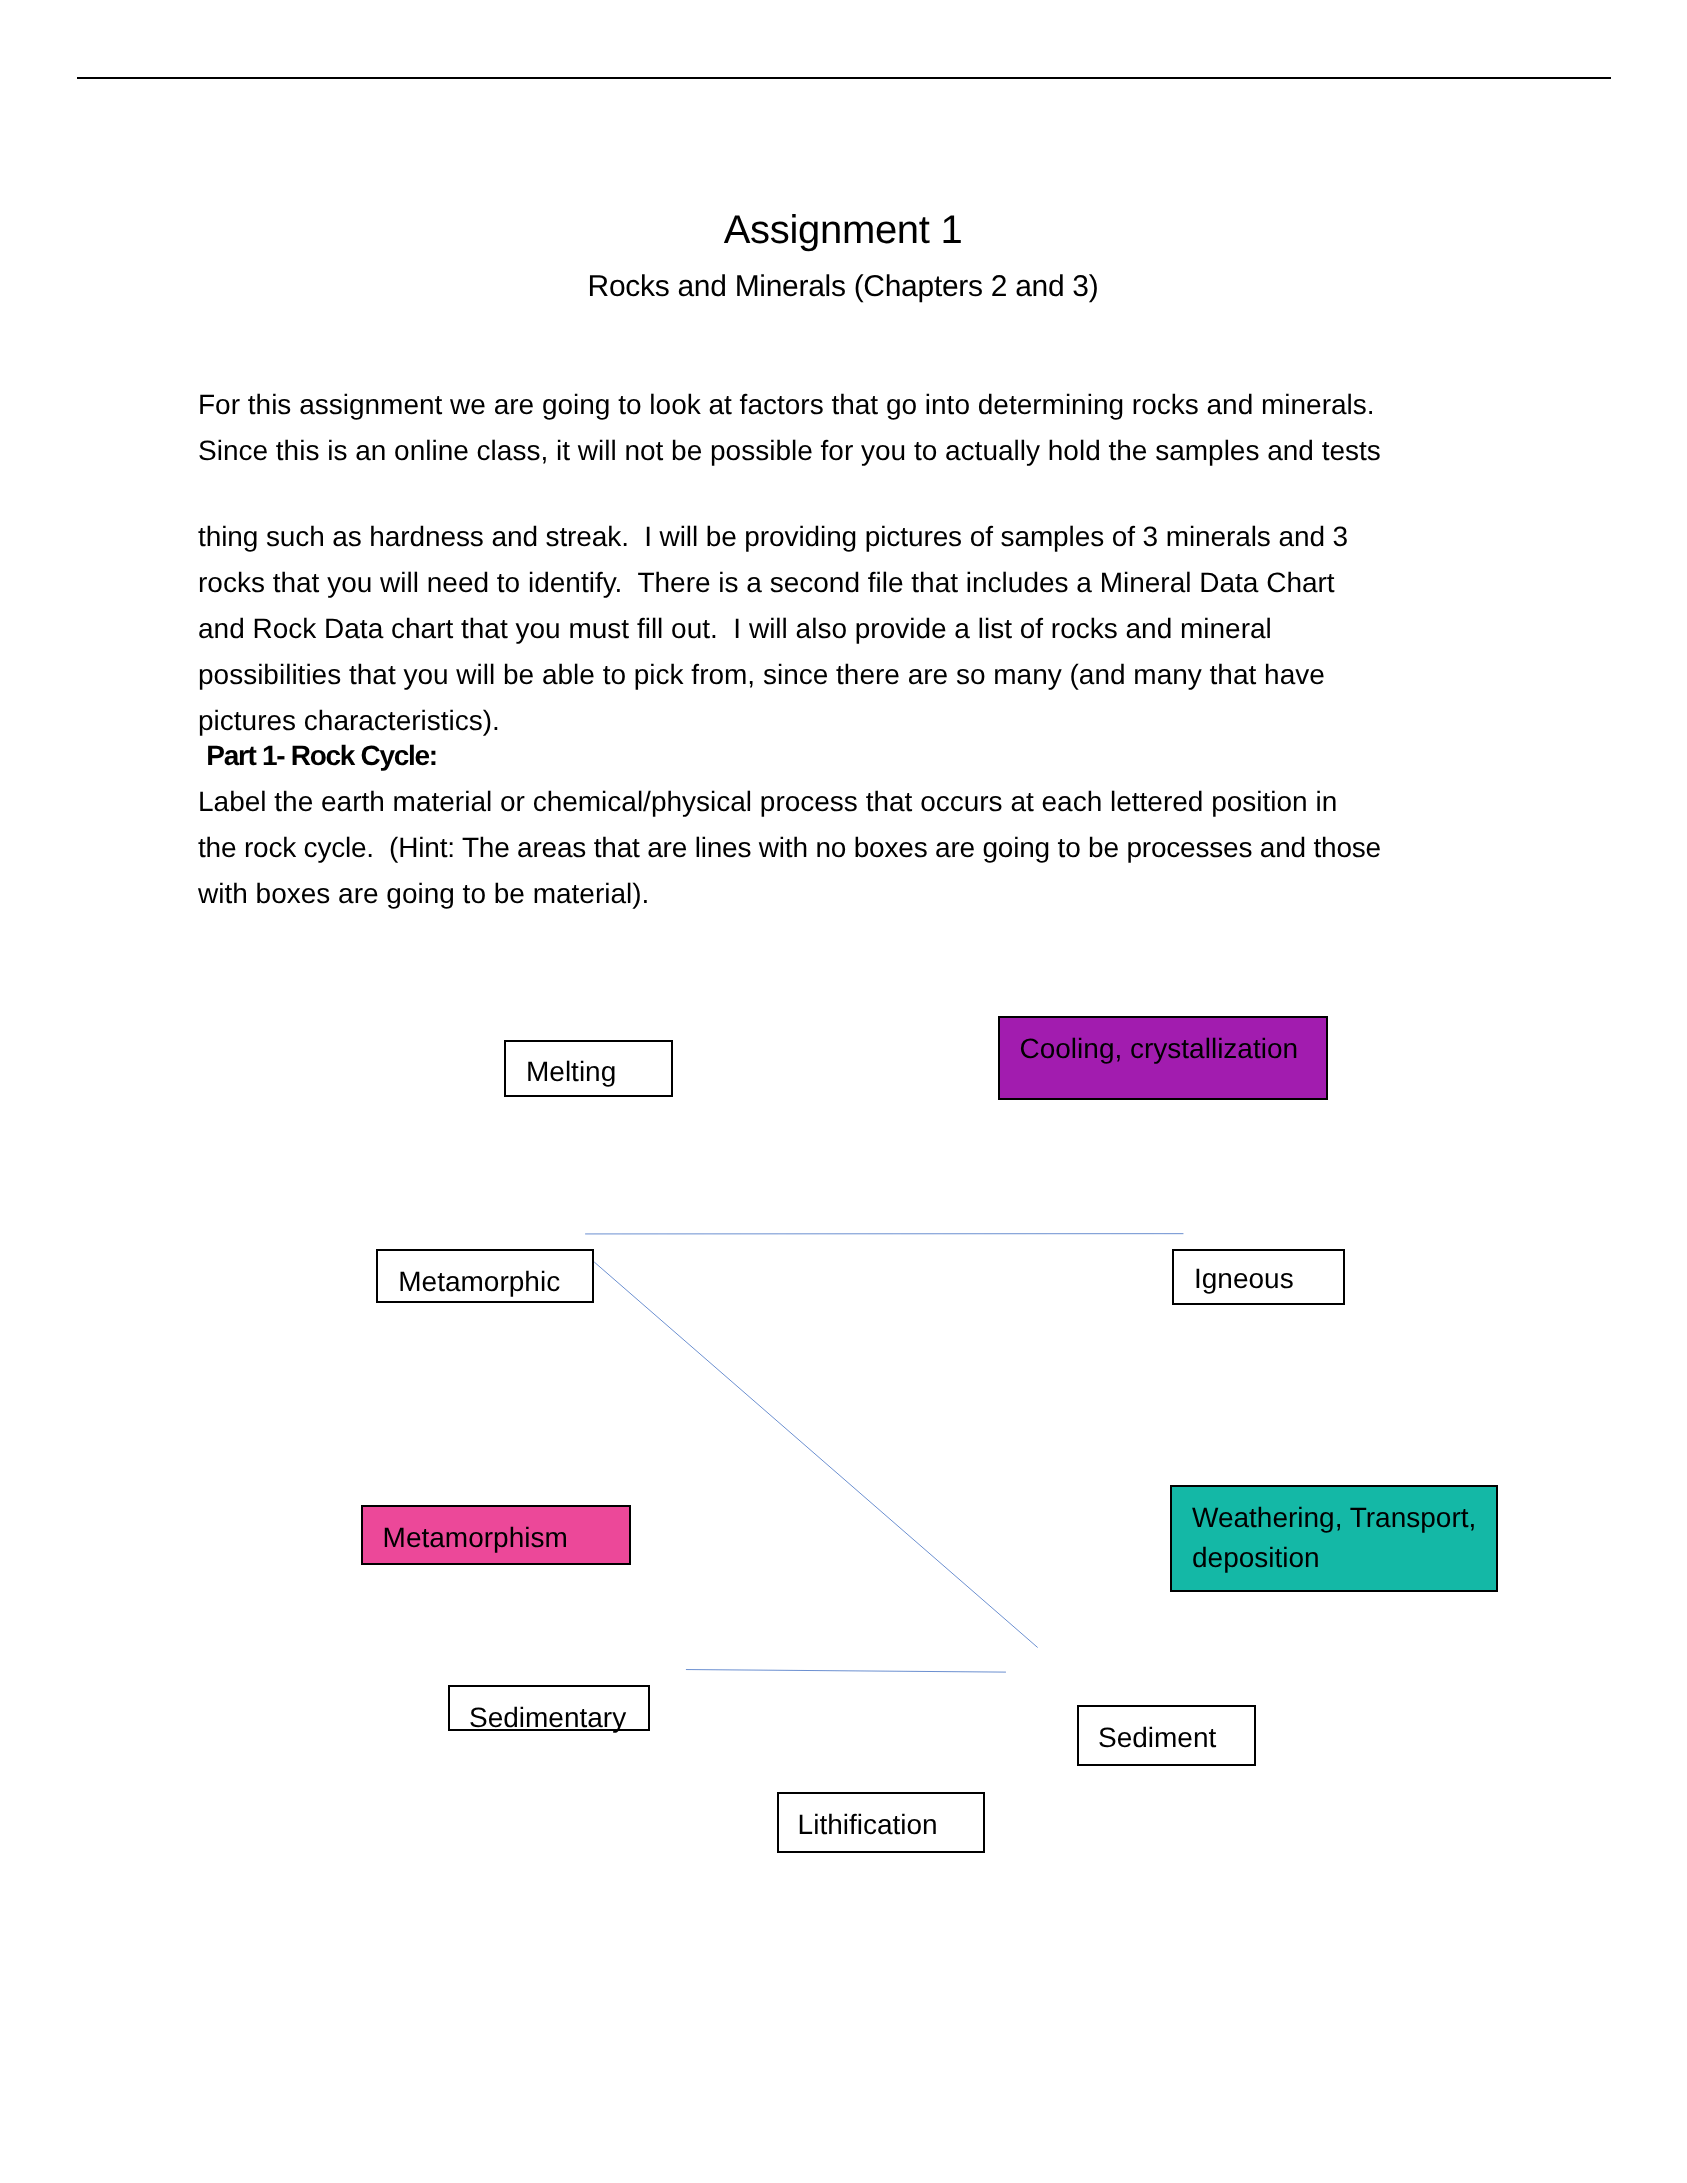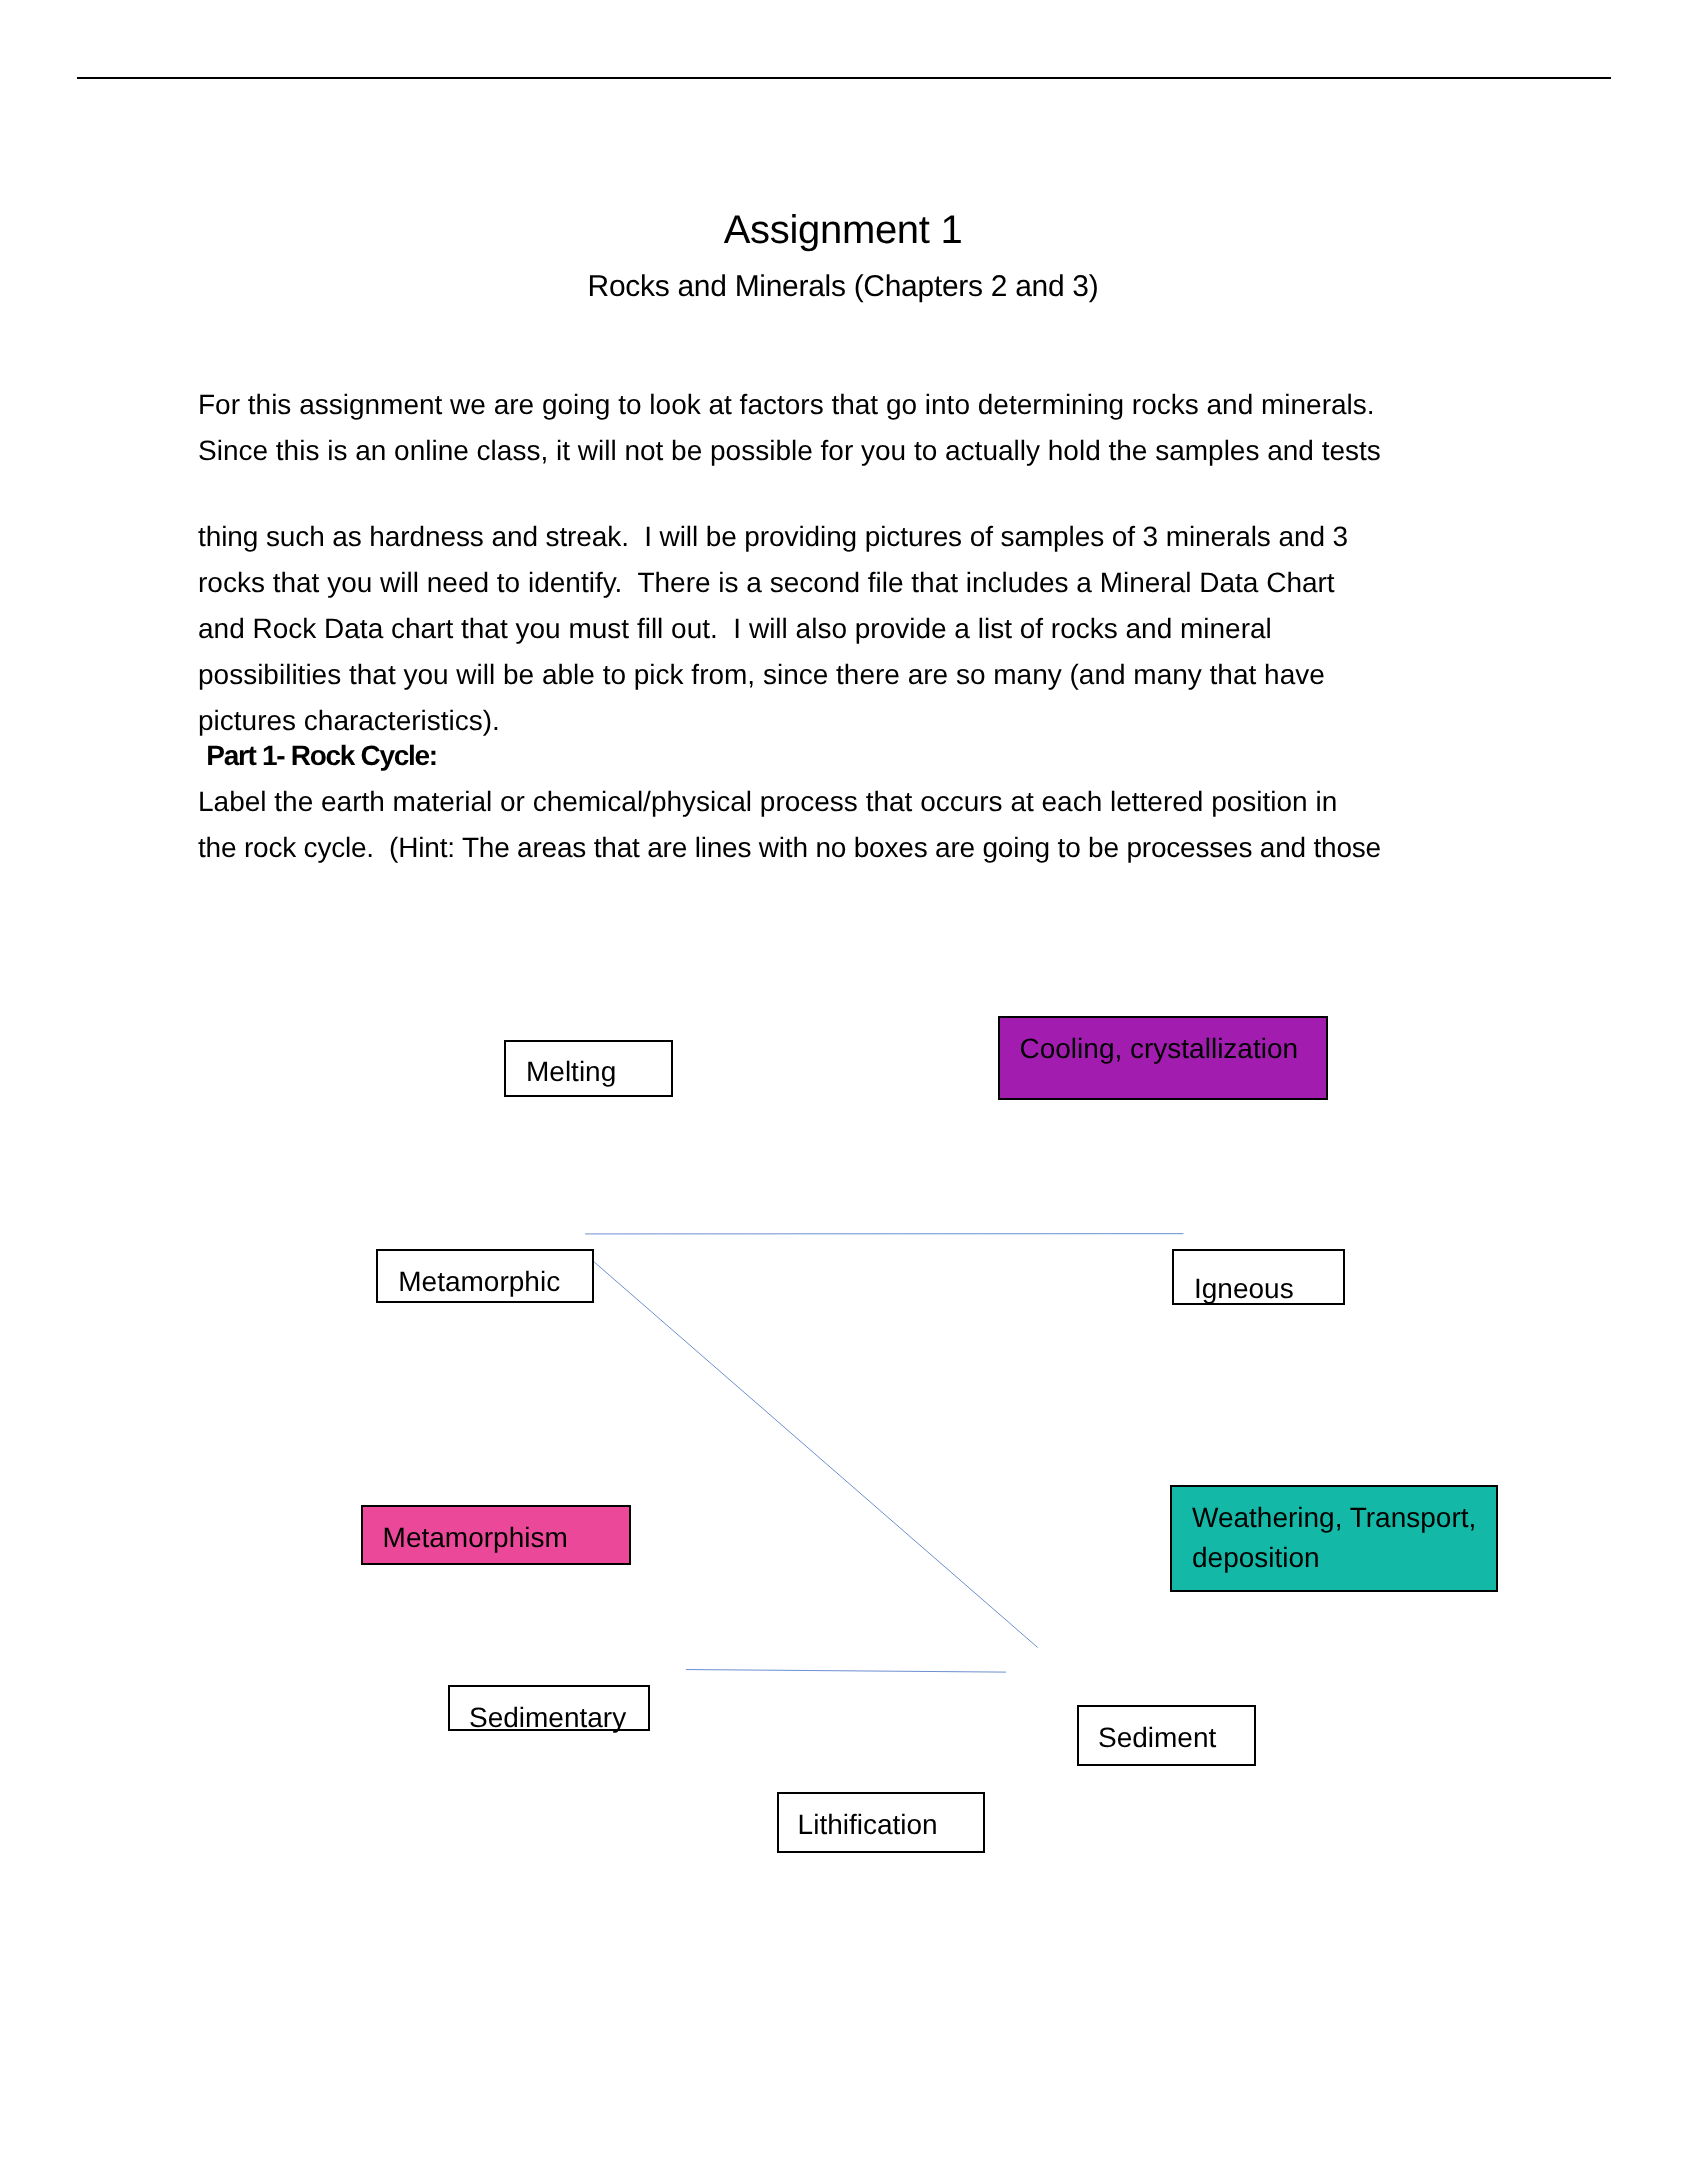--- a/index.html
+++ b/index.html
@@ -48,39 +48,40 @@
     <div class="ln">pictures characteristics).</div>
   </div>
 
   <div class="para" id="part1-head" style="top:733px;">
     <div class="ln heading-bold"> Part 1- Rock Cycle:</div>
   </div>
 
   <div class="para" id="part1-para" style="top:779px;">
     <div class="ln">Label the earth material or chemical/physical process that occurs at each lettered position in</div>
     <div class="ln ls-1">the rock cycle.  (Hint: The areas that are lines with no boxes are going to be processes and those</div>
+    <div class="ln">with boxes are going to be material).</div>
   </div>
 
   <div class="diagram">
     <svg class="connectors" viewBox="0 0 2550 3300">
       <line id="conn-0" x1="884.4" y1="1865.3" x2="1788.9" y2="1864.9" stroke="#4472C4" stroke-width="1.2"></line>
       <line id="conn-1" x1="898.2" y1="1907.8" x2="1568.5" y2="2490.5" stroke="#4472C4" stroke-width="1.2"></line>
       <line id="conn-2" x1="1036.8" y1="2523.8" x2="1520.6" y2="2527.7" stroke="#4472C4" stroke-width="1.2"></line>
     </svg>
 
     <div class="box" id="box-melting" style="left: 504px; top: 1040px; width: 169px; height: 57px; padding: 10.3px 0px 0px 20px; border-color: rgb(0, 0, 0); background: rgb(255, 255, 255);">
       <div class="btxt">Melting</div>
     </div>
     <div class="box" id="box-cooling" style="left: 998px; top: 1016px; width: 330px; height: 84px; padding: 10.7px 0px 0px 19.5px; border-color: rgb(0, 0, 0); background: #a21caf;">
       <div class="btxt">Cooling, crystallization</div>
     </div>
     <div class="box" id="box-metamorphic" style="left: 376px; top: 1249px; width: 218px; height: 54px; padding: 11px 0px 0px 20.3px; border-color: rgb(0, 0, 0); background: rgb(255, 255, 255);">
       <div class="btxt">Metamorphic</div>
     </div>
-    <div class="box" id="box-igneous" style="left: 1172px; top: 1249px; width: 173px; height: 56px; padding: 18px 0px 0px 20px; border-color: rgb(0, 0, 0); background: rgb(255, 255, 255);">
+    <div class="box" id="box-igneous" style="left: 1172px; top: 1249px; width: 173px; height: 56px; padding: 8px 0px 0px 20px; border-color: rgb(0, 0, 0); background: rgb(255, 255, 255);">
       <div class="btxt">Igneous</div>
     </div>
     <div class="box" id="box-metamorphism" style="left: 361px; top: 1505px; width: 270px; height: 60px; padding: 10.5px 0px 0px 19.6px; border-color: rgb(0, 0, 0); background: #ec4899;">
       <div class="btxt">Metamorphism</div>
     </div>
     <div class="box" id="box-weathering" style="left: 1170px; top: 1485px; width: 328px; height: 107px; padding: 10.6px 0px 0px 20px; border-color: rgb(0, 0, 0); background: #14b8a6;">
       <div class="btxt">Weathering, Transport,</div>
       <div class="btxt">deposition</div>
     </div>
     <div class="box" id="box-sedimentary" style="left: 448px; top: 1685px; width: 202px; height: 46px; padding: 10.5px 0px 0px 19px; border-color: rgb(0, 0, 0); background: rgb(255, 255, 255);">

